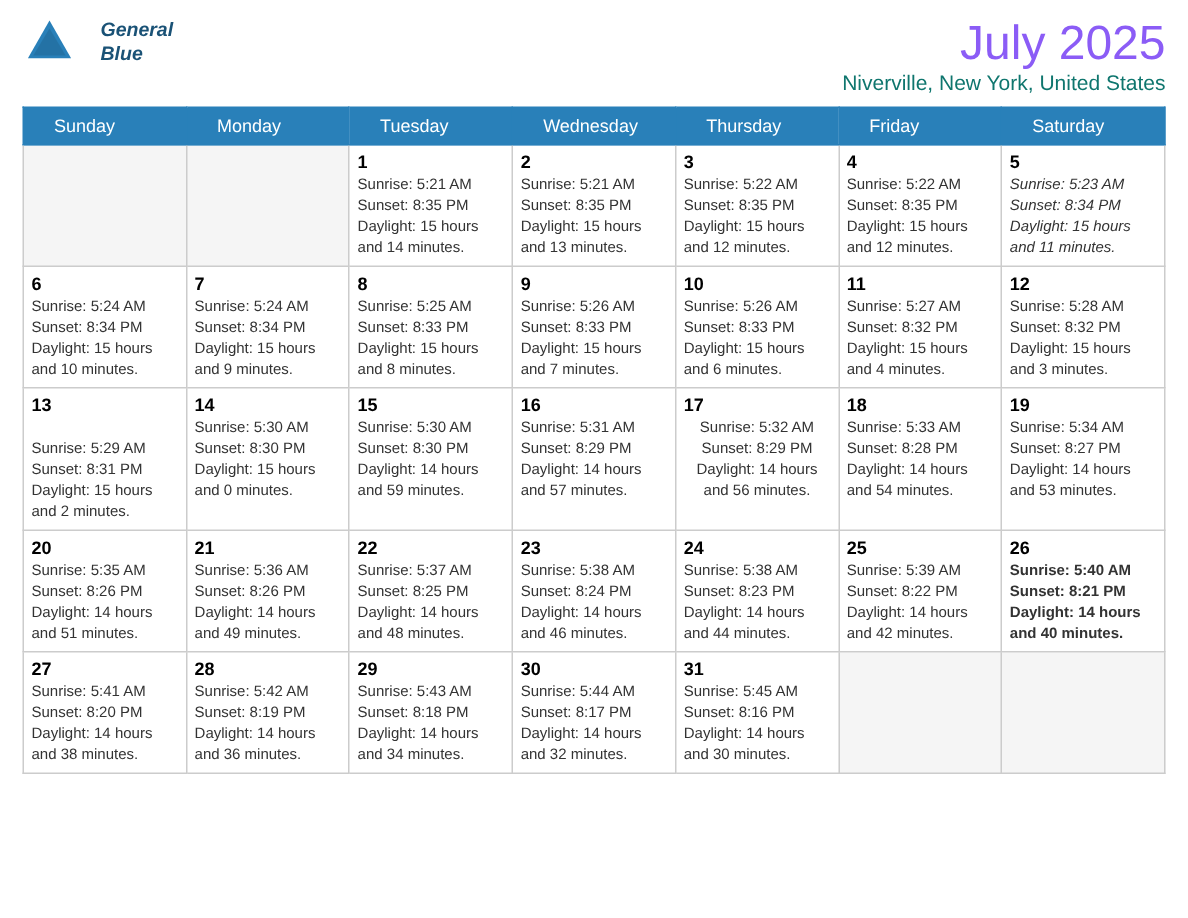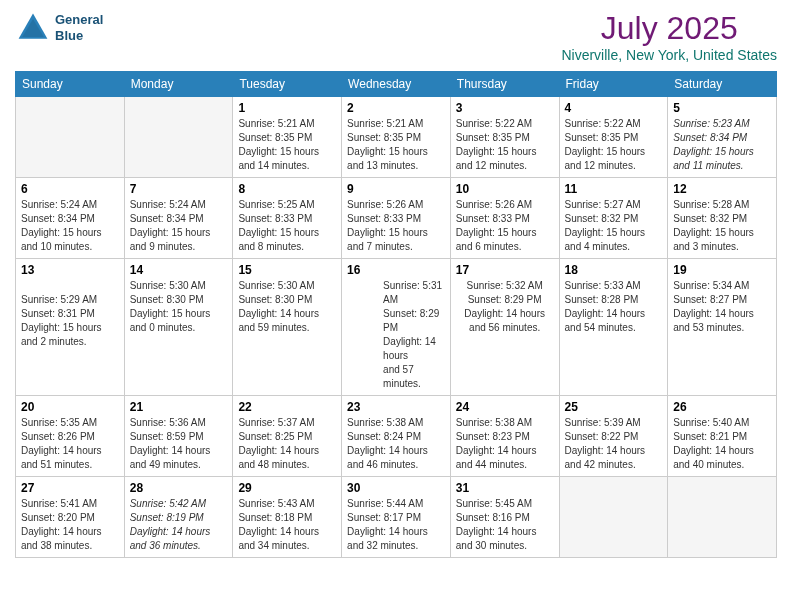--- a/index.html
+++ b/index.html
@@ -18,55 +18,55 @@
     }
     .header {
       display: flex;
       justify-content: space-between;
       align-items: flex-start;
       margin-bottom: 8px;
     }
     .logo {
       display: flex;
       align-items: center;
-      gap: 4px;
+      gap: 16px;
+      font-style: italic;
     }
     .logo-text {
       font-size: 13px;
       font-weight: bold;
       color: #1a5276;
       line-height: 1.2;
     }
     .logo-icon {
       width: 36px;
       height: 36px;
     }
     .title-block {
       text-align: right;
     }
     .month-title {
       font-size: 32px;
-      color: #701a75;
+      color: #8b5cf6;
       font-weight: normal;
-      text-align: center;
     }
     .location {
       font-size: 14px;
       color: #0f766e;
     }
     .calendar {
       width: 100%;
       border-collapse: collapse;
       font-size: 10.5px;
     }
     .calendar th {
       background: #2980b9;
       color: #fff;
       text-align: left;
-      padding: 5px 6px;
+      padding: 5px 20px;
       font-size: 12px;
       font-weight: normal;
       border: 1px solid #2980b9;
     }
     .calendar td {
       border: 1px solid #ccc;
       vertical-align: top;
       padding: 4px 5px;
       width: 108px;
       min-height: 80px;
@@ -234,21 +234,21 @@
           </td>
           <td>
             <span class="day-num">15</span>
             <div class="day-info" style="white-space: pre-line;">Sunrise: 5:30 AM
 Sunset: 8:30 PM
 Daylight: 14 hours
 and 59 minutes.</div>
           </td>
           <td>
             <span class="day-num">16</span>
-            <div class="day-info" style="white-space: pre-line; margin-left: 36px;">Sunrise: 5:31 AM
+            <div class="day-info" style="white-space: pre-line;">Sunrise: 5:31 AM
 Sunset: 8:29 PM
 Daylight: 14 hours
 and 57 minutes.</div>
           </td>
           <td>
             <span class="day-num">17</span>
             <div class="day-info" style="white-space: pre-line; text-align: center;">Sunrise: 5:32 AM
 Sunset: 8:29 PM
 Daylight: 14 hours
 and 56 minutes.</div>
@@ -272,21 +272,21 @@
           <td>
             <span class="day-num">20</span>
             <div class="day-info" style="white-space: pre-line;">Sunrise: 5:35 AM
 Sunset: 8:26 PM
 Daylight: 14 hours
 and 51 minutes.</div>
           </td>
           <td>
             <span class="day-num">21</span>
             <div class="day-info" style="white-space: pre-line;">Sunrise: 5:36 AM
-Sunset: 8:59 PM
+Sunset: 8:26 PM
 Daylight: 14 hours
 and 49 minutes.</div>
           </td>
           <td>
             <span class="day-num">22</span>
             <div class="day-info" style="white-space: pre-line;">Sunrise: 5:37 AM
 Sunset: 8:25 PM
 Daylight: 14 hours
 and 48 minutes.</div>
           </td>
@@ -306,37 +306,37 @@
           </td>
           <td>
             <span class="day-num">25</span>
             <div class="day-info" style="white-space: pre-line;">Sunrise: 5:39 AM
 Sunset: 8:22 PM
 Daylight: 14 hours
 and 42 minutes.</div>
           </td>
           <td>
             <span class="day-num">26</span>
-            <div class="day-info" style="white-space: pre-line;">Sunrise: 5:40 AM
+            <div class="day-info" style="white-space: pre-line; font-weight: bold;">Sunrise: 5:40 AM
 Sunset: 8:21 PM
 Daylight: 14 hours
 and 40 minutes.</div>
           </td>
         </tr>
         <tr>
           <td>
             <span class="day-num">27</span>
             <div class="day-info" style="white-space: pre-line;">Sunrise: 5:41 AM
 Sunset: 8:20 PM
 Daylight: 14 hours
 and 38 minutes.</div>
           </td>
           <td>
             <span class="day-num">28</span>
-            <div class="day-info" style="white-space: pre-line; font-style: italic;">Sunrise: 5:42 AM
+            <div class="day-info" style="white-space: pre-line;">Sunrise: 5:42 AM
 Sunset: 8:19 PM
 Daylight: 14 hours
 and 36 minutes.</div>
           </td>
           <td>
             <span class="day-num">29</span>
             <div class="day-info" style="white-space: pre-line;">Sunrise: 5:43 AM
 Sunset: 8:18 PM
 Daylight: 14 hours
 and 34 minutes.</div>

